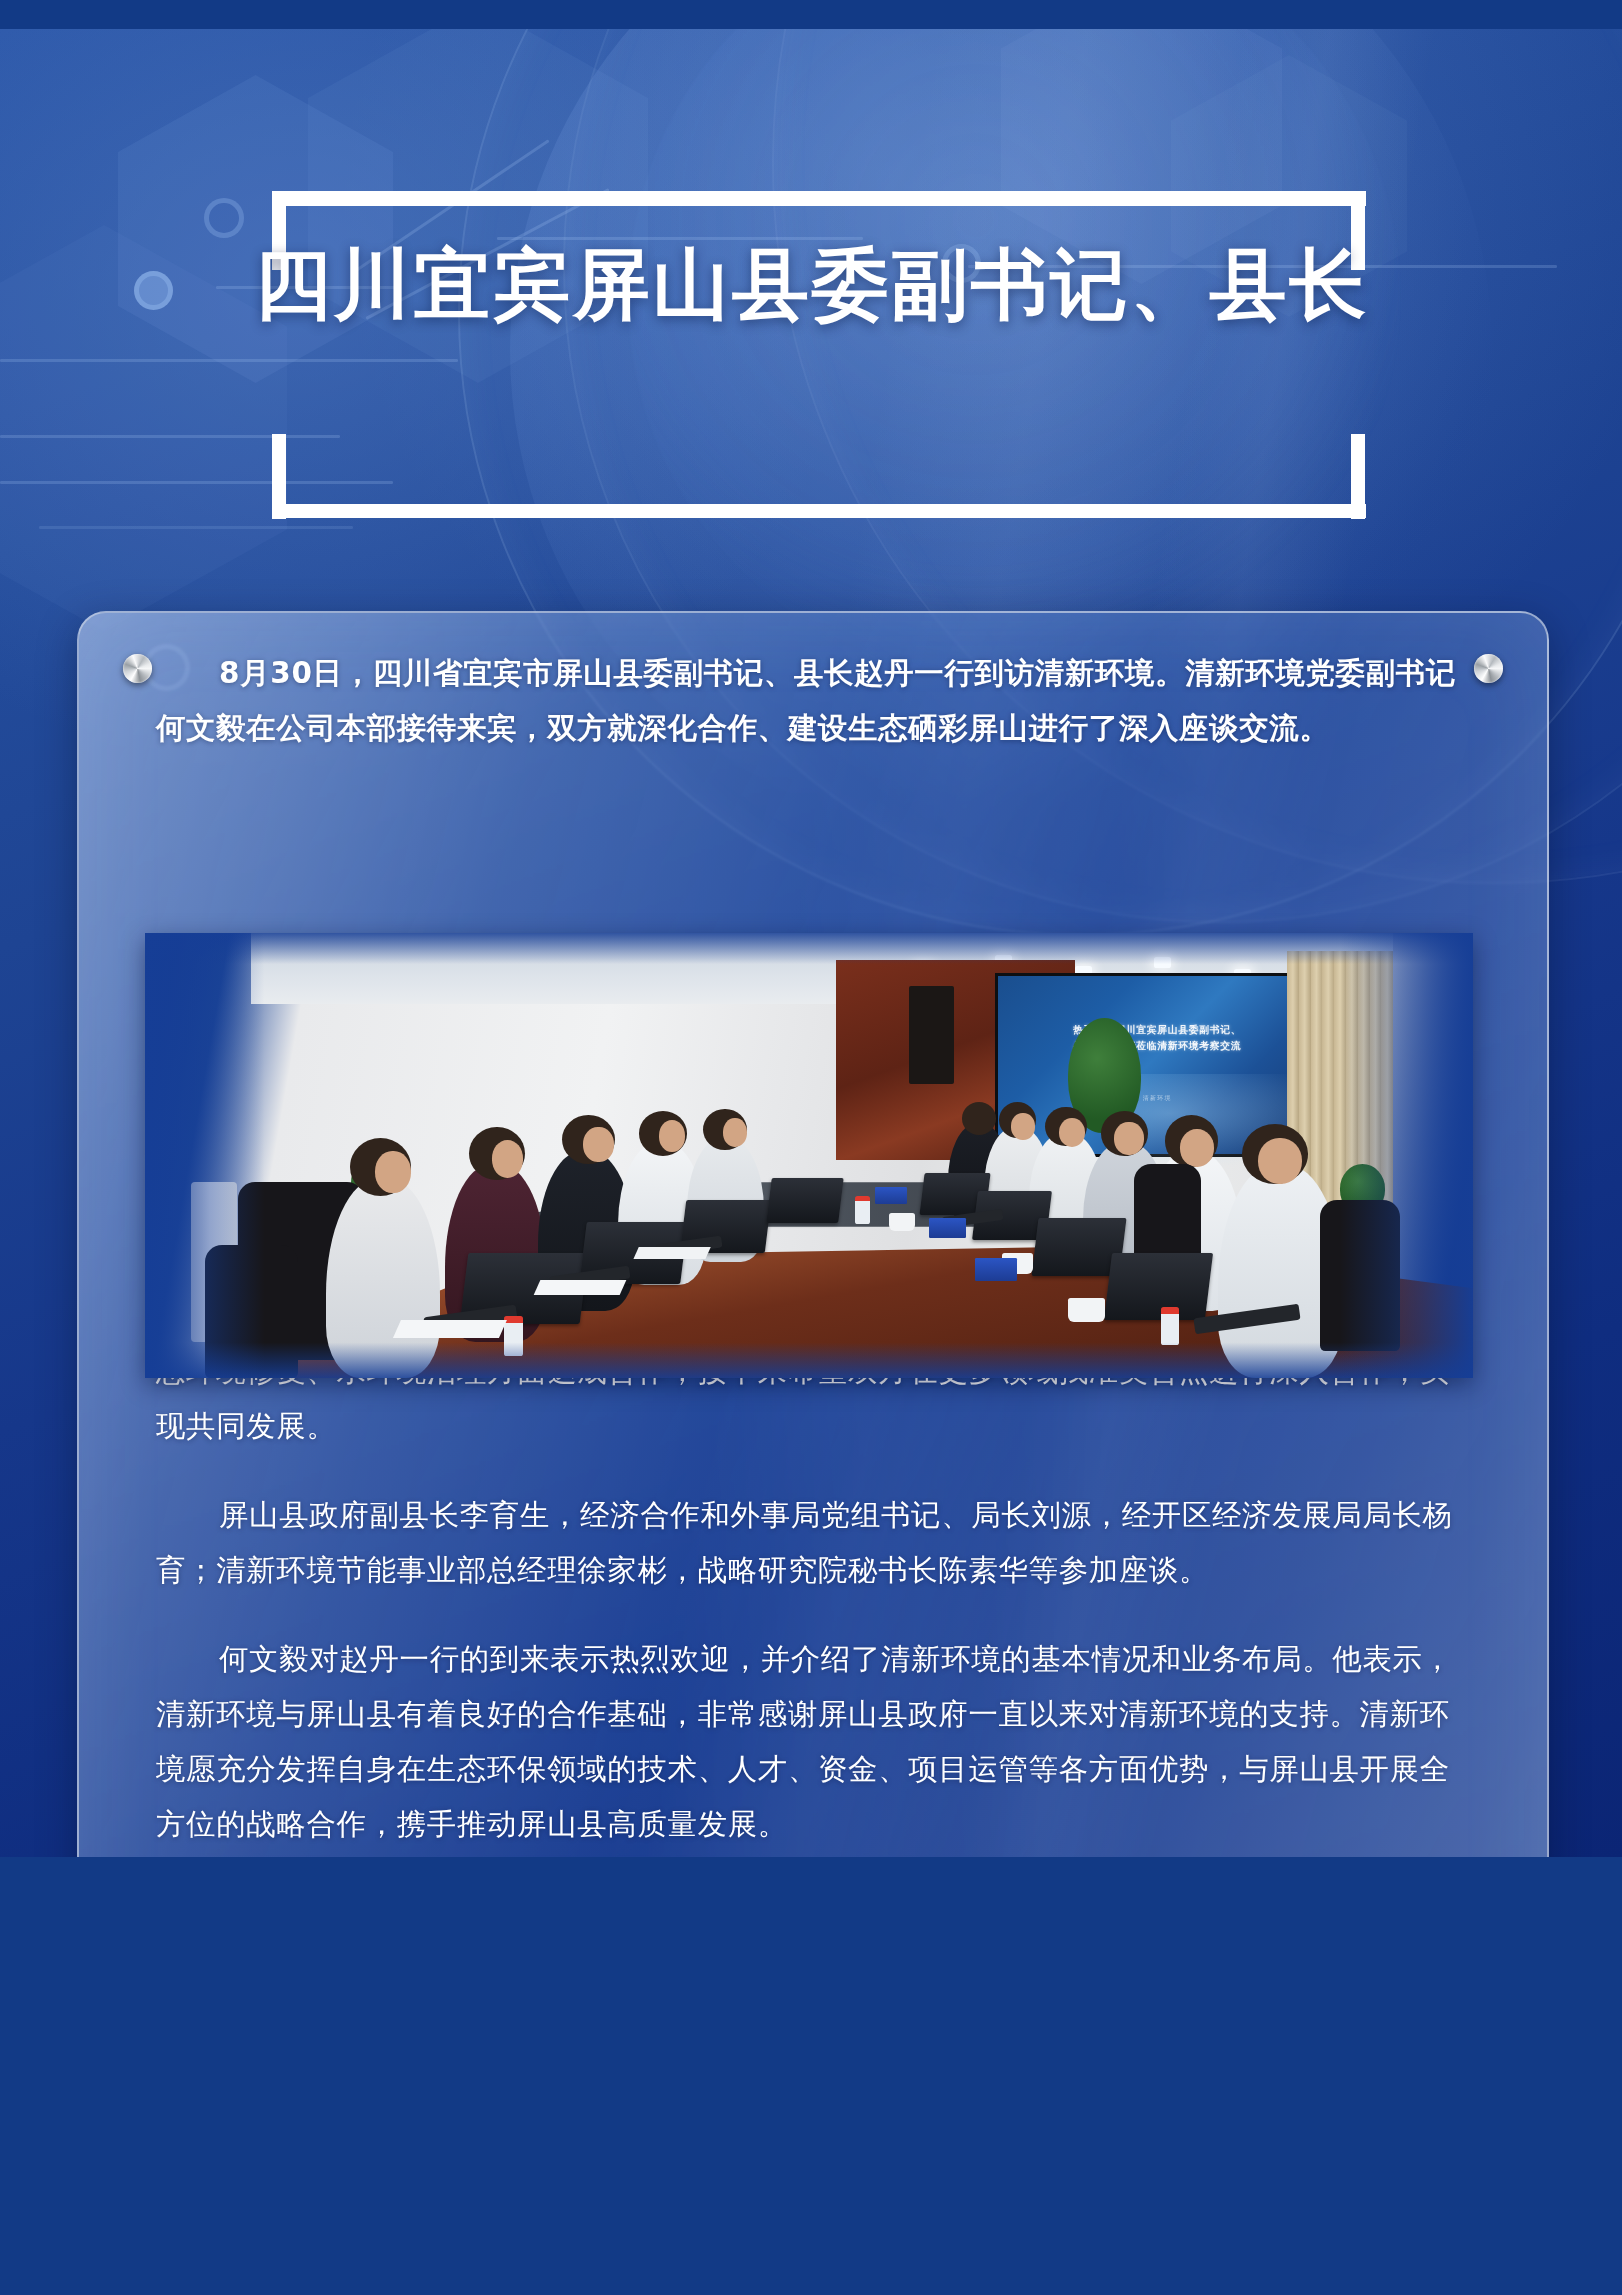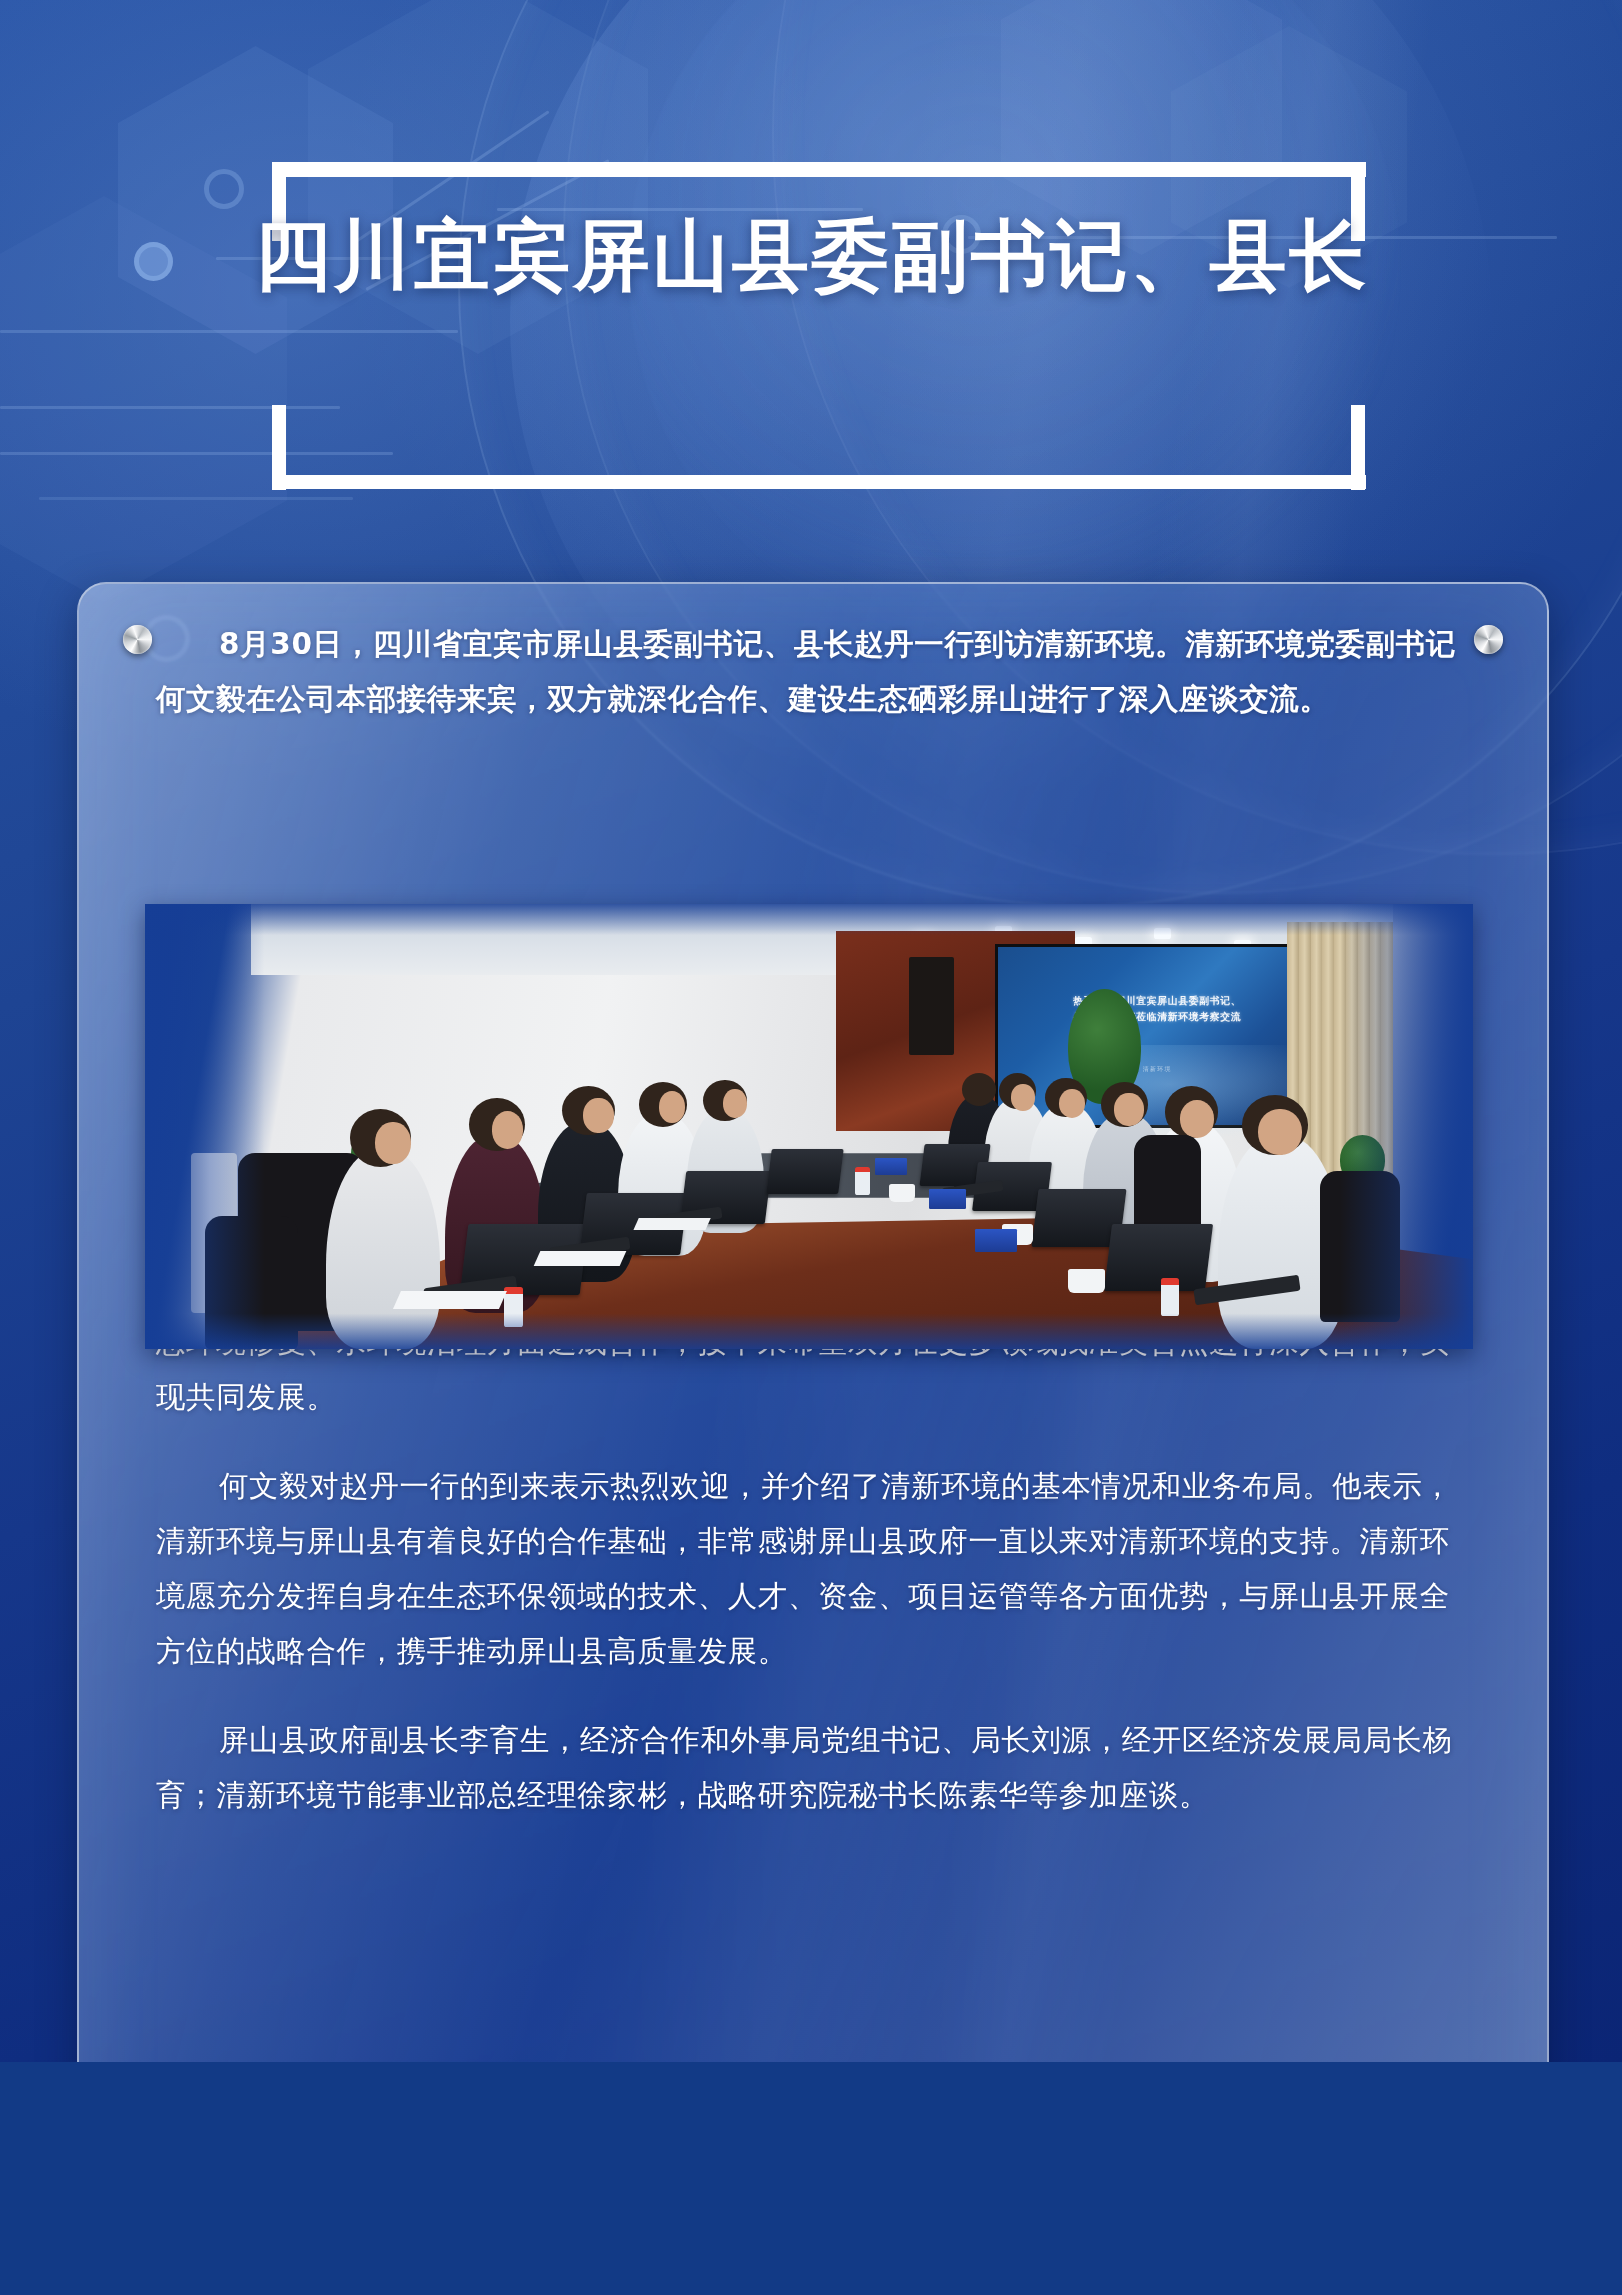--- a/index.html
+++ b/index.html
@@ -2,25 +2,26 @@
 <html style="font-size:10.5px"><head>
 <meta charset="utf-8">
 <style>
   html,body{margin:0;padding:0;}
   body{
     width:1623px;height:2295px;overflow:hidden;
     font-family:"Liberation Sans","DejaVu Sans",sans-serif;
     background:#123a86;
   }
   #poster{
-    position:relative;width:1623px;height:2062px;overflow:hidden;
+    position:relative;width:1623px;height:1828px;overflow:hidden;
     background:
       radial-gradient(ellipse 916px 785px at 18% 14%, rgba(90,130,200,0.45) 0%, rgba(90,130,200,0.0) 62%),
       radial-gradient(ellipse 1112px 982px at 62% 10%, rgba(110,150,215,0.30) 0%, rgba(110,150,215,0) 60%),
       linear-gradient(160deg,#2a56a8 0%,#26509f 16%,#1e4493 38%,#16378a 58%,#0f2d80 78%,#0b2575 100%);
+    margin-top: 29px;
   }
   
   .bg-layer{position:absolute;inset:0;pointer-events:none;}
   .globe{
     position:absolute;left:510px;top:-170px;width:982px;height:982px;border-radius:50%;
     background:
       radial-gradient(circle at 38% 32%, rgba(150,185,240,0.30) 0%, rgba(120,160,225,0.16) 45%, rgba(40,80,165,0.05) 70%, rgba(0,0,0,0) 73%);
     opacity:.85;
   }
   .globe2{
@@ -221,22 +222,22 @@
 
     <div class="screw" style="left:44px;top:41px;"></div>
     <div class="screw" style="right:44px;top:41px;"></div>
     <div class="screw" style="left:44px;bottom:41px;"></div>
     <div class="screw" style="right:44px;bottom:41px;"></div>
 
     <div class="article">
       <p class="para tight">8月30日，四川省宜宾市屏山县委副书记、县长赵丹一行到访清新环境。清新环境党委副书记何文毅在公司本部接待来宾，双方就深化合作、建设生态硒彩屏山进行了深入座谈交流。</p>
       <div style="height:458px;"></div>
       <p class="para">赵丹介绍了屏山县的社会经济发展情况以及生态环保现状。她表示，清新环境作为国内知名的综合环境服务商，业务布局和模式多元化，拥有丰富的环境治理经验。目前屏山已与清新环境在生态环境修复、水环境治理方面达成合作，接下来希望双方在更多领域找准契合点进行深入合作，实现共同发展。</p>
+      <p class="para">屏山县政府副县长李育生，经济合作和外事局党组书记、局长刘源，经开区经济发展局局长杨育；清新环境节能事业部总经理徐家彬，战略研究院秘书长陈素华等参加座谈。</p>
       <p class="para">何文毅对赵丹一行的到来表示热烈欢迎，并介绍了清新环境的基本情况和业务布局。他表示，清新环境与屏山县有着良好的合作基础，非常感谢屏山县政府一直以来对清新环境的支持。清新环境愿充分发挥自身在生态环保领域的技术、人才、资金、项目运管等各方面优势，与屏山县开展全方位的战略合作，携手推动屏山县高质量发展。</p>
-      <p class="para">屏山县政府副县长李育生，经济合作和外事局党组书记、局长刘源，经开区经济发展局局长杨育；清新环境节能事业部总经理徐家彬，战略研究院秘书长陈素华等参加座谈。</p>
     </div>
   </div>
 
   <div class="photo">
     <div class="photo-inner">
       <div class="room-wall"></div>
       <div class="ceiling"></div>
 
       <div class="ceil-light" style="left:58%;top:7%;"></div>
       <div class="ceil-light" style="left:64%;top:5%;"></div>

